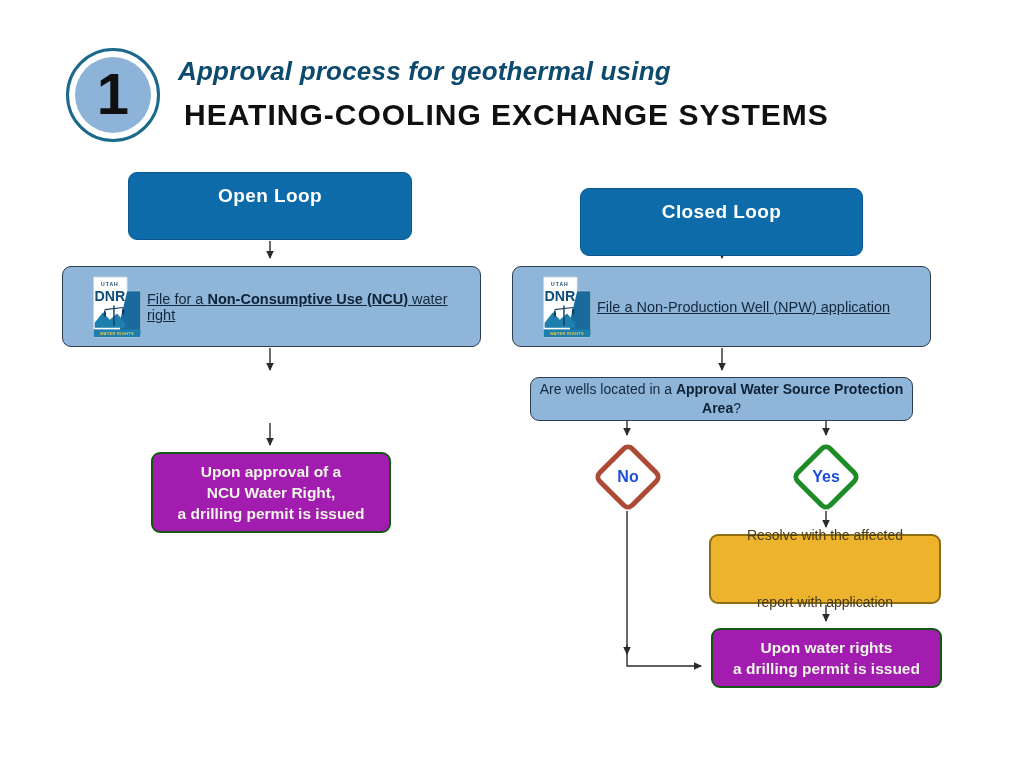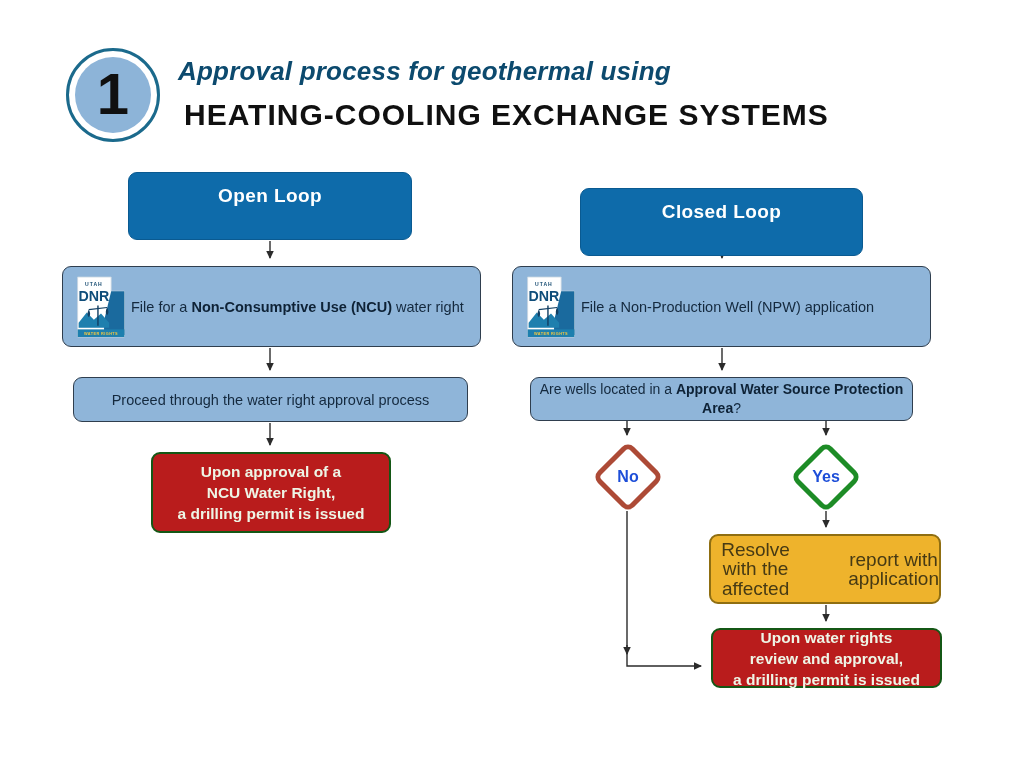--- a/index.html
+++ b/index.html
@@ -18,28 +18,28 @@
          letter-spacing:1px;margin-top:13px;}
 
   
   .hdr{position:absolute;height:68px;background:#0e6baa;border:1px solid #0a5a91;border-radius:9px;
        color:#ffffff;font-weight:bold;font-size:19px;letter-spacing:.4px;
        display:flex;align-items:center;justify-content:center;padding-bottom:20px;box-sizing:border-box;}
   .lightbox{position:absolute;background:#8fb5d9;border:1.5px solid #2f3e4e;border-radius:9px;
             color:#14293e;font-size:14.5px;display:flex;align-items:center;justify-content:center;
             box-sizing:border-box;text-align:center;}
   .lightbox .b{font-weight:bold;color:#0e2236;}
-  .step-with-logo{justify-content:flex-start;padding:0 12px;}
+  .step-with-logo{justify-content:flex-start;padding:0 28px;text-decoration:underline;}
   .step-with-logo .step-text{flex:1;text-align:left;padding:0 4px;}
-  .greenbox{position:absolute;background:#b91c1c;border:2px solid #145715;border-radius:9px;
+  .greenbox{position:absolute;background:#a21caf;border:2px solid #145715;border-radius:9px;
             color:#eef5e6;font-weight:bold;font-size:15.5px;line-height:21px;text-align:center;
             display:flex;flex-direction:column;align-items:center;justify-content:center;box-sizing:border-box;}
   .yellowbox{position:absolute;background:#eeb32c;border:2px solid #8f6e11;border-radius:9px;
-             color:#463a14;font-size:19px;line-height:19.5px;text-align:center;
-             display:flex;flex-direction:row;align-items:center;justify-content:center;box-sizing:border-box;gap:48px;}
+             color:#463a14;font-size:14px;line-height:19.5px;text-align:center;
+             display:flex;flex-direction:column;align-items:center;justify-content:center;box-sizing:border-box;gap:48px;}
   .diamond-label{position:absolute;transform:translate(-50%,-50%);font-weight:bold;font-size:16px;
                  color:#1d4ed8;}
 
   
   #open-header{left:128px;top:172px;width:284px;}
   #closed-header{left:580px;top:188px;width:283px;}
   #open-step1{left:62px;top:266px;width:419px;height:81px;}
   #closed-step1{left:512px;top:266px;width:419px;height:81px;}
   #open-step2{left:73px;top:377px;width:395px;height:45px;}
   #closed-question{left:530px;top:377px;width:383px;height:44px;flex-direction:column;
@@ -119,23 +119,20 @@
       <line x1="22" y1="29" x2="22" y2="49" stroke="#123f63" stroke-width="1.4"></line>
       <line x1="13" y1="33" x2="31" y2="31" stroke="#123f63" stroke-width="1.2"></line>
       <path d="M13,33 q-2.6,5 0,7.5 q2.6,-2.5 0,-7.5 Z" fill="#123f63"></path>
       <path d="M31,31 q-2.6,5 0,7.5 q2.6,-2.5 0,-7.5 Z" fill="#123f63"></path>
       <rect x="2" y="52.5" width="46" height="7.5" fill="#1d7fae"></rect>
       <text x="25" y="57.8" font-size="3.8" font-weight="bold" fill="#f4c73f" text-anchor="middle" letter-spacing="0.4">WATER RIGHTS</text>
     </svg>
     <div class="step-text">File a Non-Production Well (NPW) application</div>
   </div>
 
-  <div class="lightbox" id="open-step2">
-    <span>Proceed through the water right approval process</span>
-  </div>
 
   <div class="lightbox" id="closed-question">
     <div><span>Are wells located in a </span><span class="b">Approval Water Source Protection Area</span><span>?</span></div>
   </div>
 
   <div class="diamond-label" id="no-label">No</div>
   <div class="diamond-label" id="yes-label">Yes</div>
 
   <div class="greenbox" id="open-result">
     <div>Upon approval of a</div>
@@ -143,17 +140,16 @@
     <div>a drilling permit is issued</div>
   </div>
 
   <div class="yellowbox" id="resolve-box">
     <div>Resolve with the affected</div>
     <div>report with application</div>
   </div>
 
   <div class="greenbox" id="closed-result">
     <div>Upon water rights</div>
-    <div>review and approval,</div>
     <div>a drilling permit is issued</div>
   </div>
 
 </div>
 
 </body></html>

